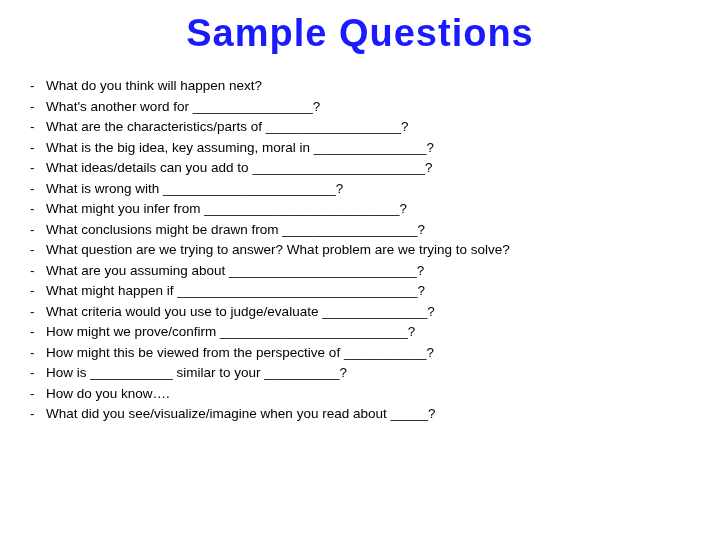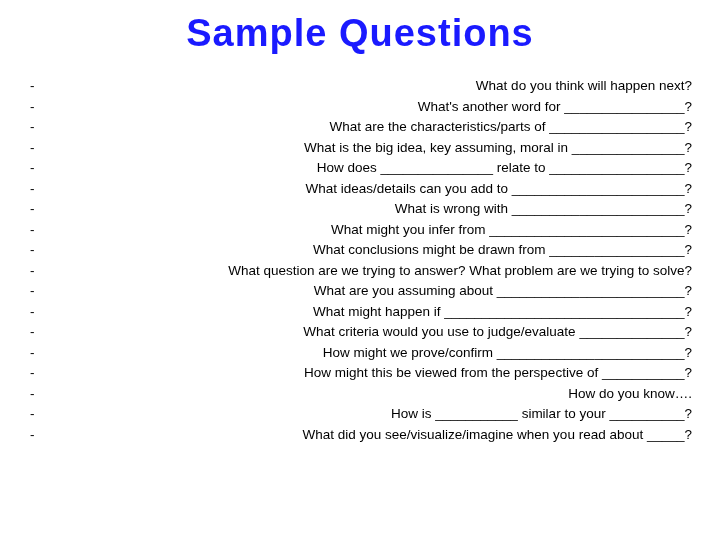--- a/index.html
+++ b/index.html
@@ -23,21 +23,20 @@
       font-weight: bold;
       color: #1a1aff;
       font-family: 'Comic Sans MS', 'Chalkboard SE', cursive, sans-serif;
       margin-bottom: 21px;
       letter-spacing: 1px;
     }
     .questions-list {
       list-style: none;
       padding-left: 0;
       flex: 1;
-      text-align: right;
     }
     .questions-list li {
       font-size: 13.5px;
       color: #000000;
       line-height: 1.52;
       padding-left: 18px;
       position: relative;
     }
     .questions-list li::before {
       content: '-';
@@ -48,28 +47,27 @@
 </head>
 <body>
 
 <div class="page">
   <div class="title">Sample Questions</div>
   <ul class="questions-list" id="questions-container">
   <li>What do you think will happen next?</li>
       <li>What's another word for ________________?</li>
       <li>What are the characteristics/parts of __________________?</li>
       <li>What is the big idea, key assuming, moral in _______________?</li>
-      <li>How does _______________ relate to __________________?</li>
       <li>What ideas/details can you add to _______________________?</li>
       <li>What is wrong with _______________________?</li>
       <li>What might you infer from __________________________?</li>
       <li>What conclusions might be drawn from __________________?</li>
       <li>What question are we trying to answer? What problem are we trying to solve?</li>
       <li>What are you assuming about _________________________?</li>
       <li>What might happen if ________________________________?</li>
       <li>What criteria would you use to judge/evaluate ______________?</li>
       <li>How might we prove/confirm _________________________?</li>
       <li>How might this be viewed from the perspective of ___________?</li>
+      <li>How is ___________ similar to your __________?</li>
       <li>How do you know….</li>
-      <li>How is ___________ similar to your __________?</li>
       <li>What did you see/visualize/imagine when you read about _____?</li>
     </ul>
 </div>
 
 </body></html>

